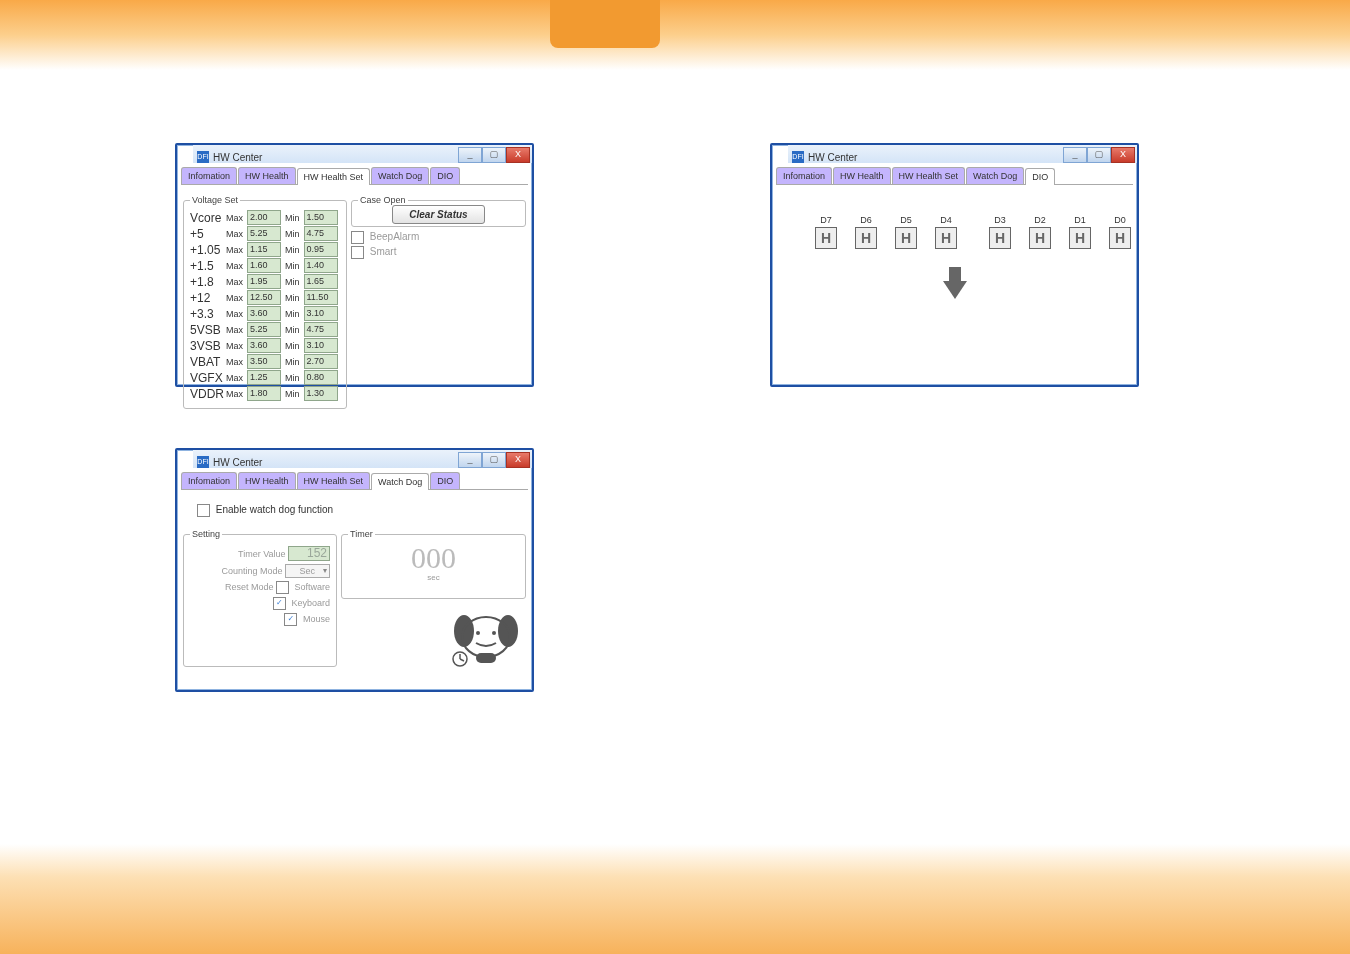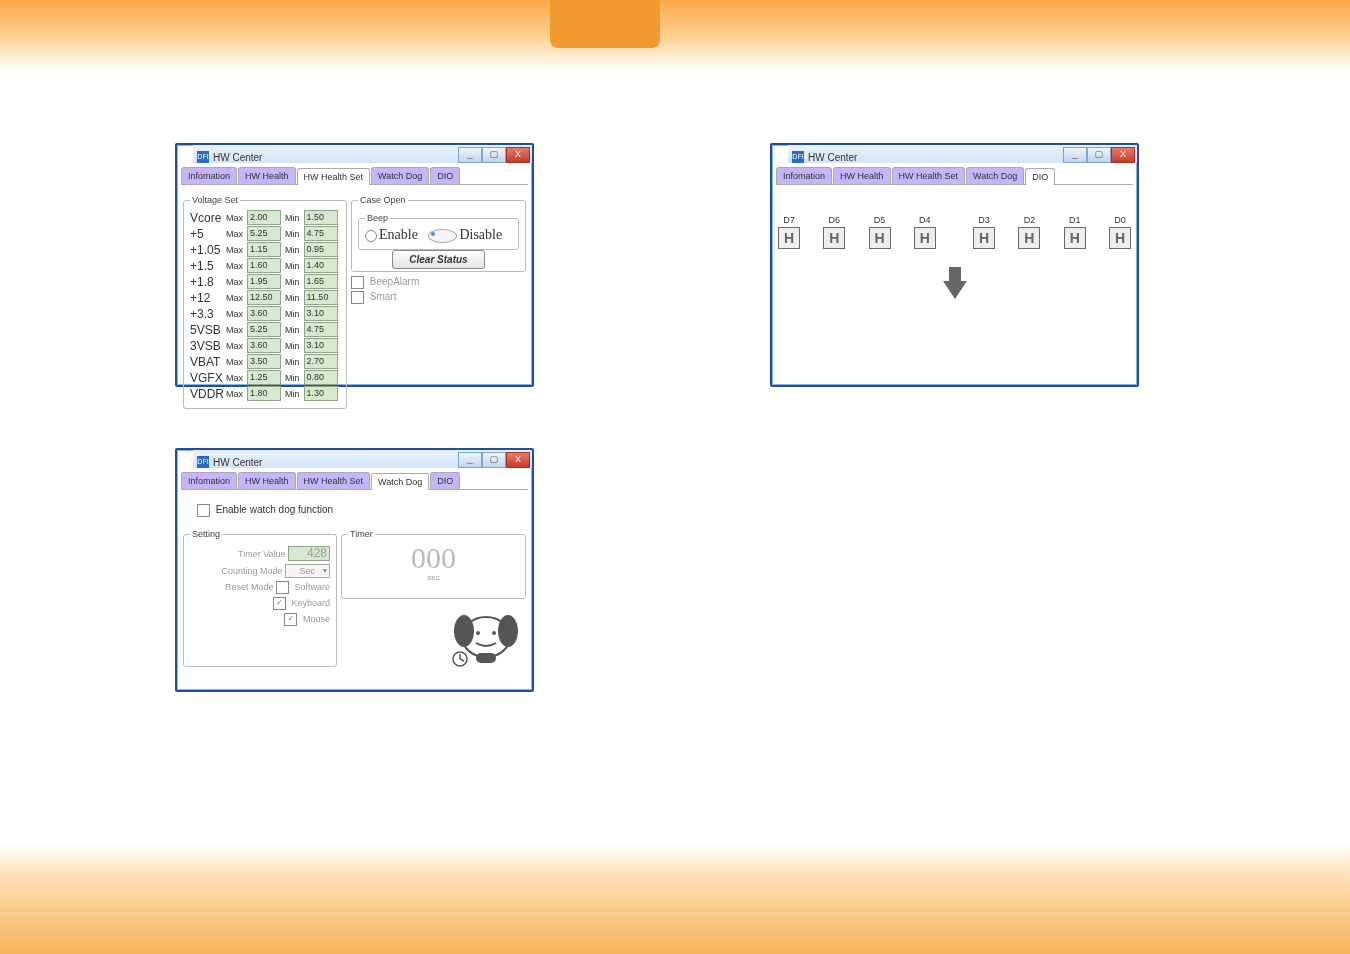--- a/index.html
+++ b/index.html
@@ -188,21 +188,21 @@
     font-size: 9px;
     position: relative;
   }
   .sel::after {
     content: "▾";
     position: absolute;
     right: 2px;
     font-size: 8px;
     color: #888;
   }
-  .dio-row { display: flex; gap: 6px; justify-content: space-between; }
+  .dio-row { display: flex; gap: 18px; justify-content: flex-end; }
   .dio-col { text-align: center; font-size: 9px; }
   .dio-box {
     width: 20px; height: 20px;
     border: 1px solid #666;
     background: #eee;
     margin-top: 2px;
     font-size: 14px;
     font-weight: bold;
     color: #666;
     text-align: center;
@@ -338,28 +338,20 @@
             <span class="lbl">Max</span>
             <span class="valbox">1.80</span>
             <span class="lbl">Min</span>
             <span class="valbox">1.30</span>
           </div>
         </div>
     </fieldset>
     <div style="flex:1;">
       <fieldset>
         <legend>Case Open</legend>
-        <fieldset style="margin-bottom:4px;">
-          <legend>Beep</legend>
-          <div style="font-family:'Times New Roman',serif; font-size:14px;">
-            <span class="radio"></span><span>Enable</span>
-            &nbsp;
-            <span class="radio sel"></span><span>Disable</span>
-          </div>
-        </fieldset>
         <div style="text-align:center;">
           <span class="btn">Clear Status</span>
         </div>
       </fieldset>
       <div style="margin-top:4px;">
         <span class="chk"></span>
         <span class="disabled-text">BeepAlarm</span>
       </div>
       <div style="margin-top:2px;">
         <span class="chk"></span>
@@ -448,21 +440,21 @@
   <div class="content">
     <div style="margin:8px 0 8px 14px;">
       <span class="chk"></span>
       <span>Enable watch dog function</span>
     </div>
     <div class="cols">
       <fieldset style="flex:0 0 140px;" class="disabled-text">
         <legend>Setting</legend>
         <div style="text-align:right; margin:3px 0;">
           <span>Timer Value</span>
-          <span class="valbox" style="width:36px; font-size:12px; display:inline-block; color:#9aa79a;">428</span>
+          <span class="valbox" style="width:36px; font-size:12px; display:inline-block; color:#9aa79a;">152</span>
         </div>
         <div style="text-align:right; margin:3px 0;">
           <span>Counting Mode</span>
           <span class="sel" style="display:inline-block; width:26px;">Sec</span>
         </div>
         <div style="text-align:right; margin:3px 0;">
           <span>Reset Mode</span>
           <span class="chk"></span>
           <span>Software</span>
         </div>

